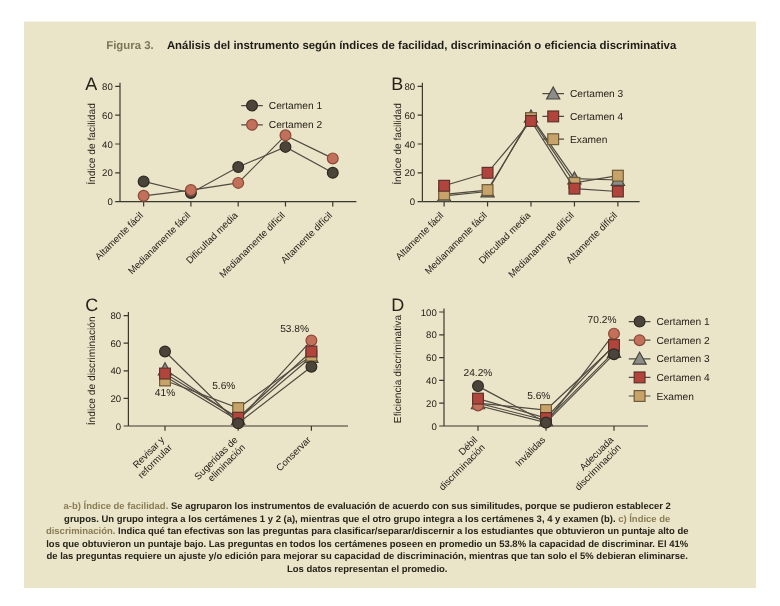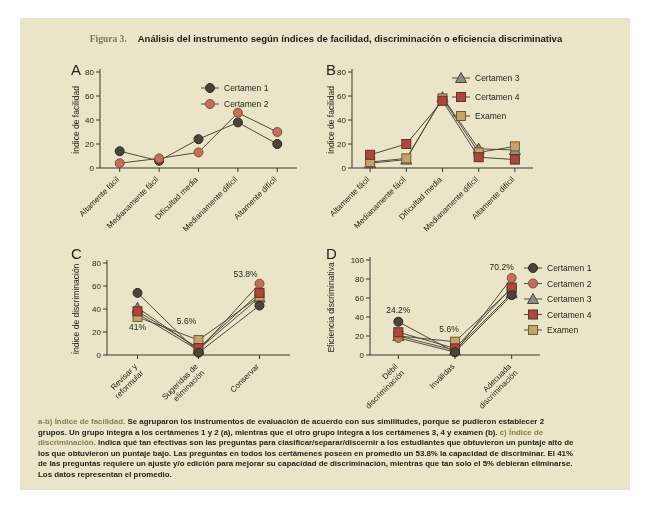--- a/index.html
+++ b/index.html
@@ -1,23 +1,23 @@
 <!DOCTYPE html>
 <html><head>
 <meta charset="utf-8">
 <style>
   html,body{margin:0;padding:0;background:#ffffff;}
   #page{position:relative;width:650px;height:505px;background:#ffffff;overflow:hidden;
         font-family:"Liberation Sans", sans-serif;}
   #card{position:absolute;left:20px;top:18px;width:610px;height:472px;background:#eae4c8;}
   .fig-title{position:absolute;left:40px;top:33px;width:572px;text-align:center;
              font-size:9.5px;font-weight:bold;color:#1c1b16;}
-  .fig-label{color:#7d7557;margin-right:11px;font-family:Liberation Serif, serif;}
+  .fig-label{color:#7d7557;margin-right:11px;}
   .chart-host{position:absolute;}
-  .fig-caption{position:absolute;left:38px;top:417px;width:536px;
+  .fig-caption{position:absolute;left:38px;top:417px;width:536px;text-align:center;
                font-size:7.9px;font-weight:bold;color:#26231b;line-height:10.6px;}
   .cap-lead{color:#8a7d55;}
   svg text{font-family:"Liberation Sans", sans-serif;}
 </style>
 </head>
 <body>
 
 <div id="page">
   <div id="card"></div>
 

